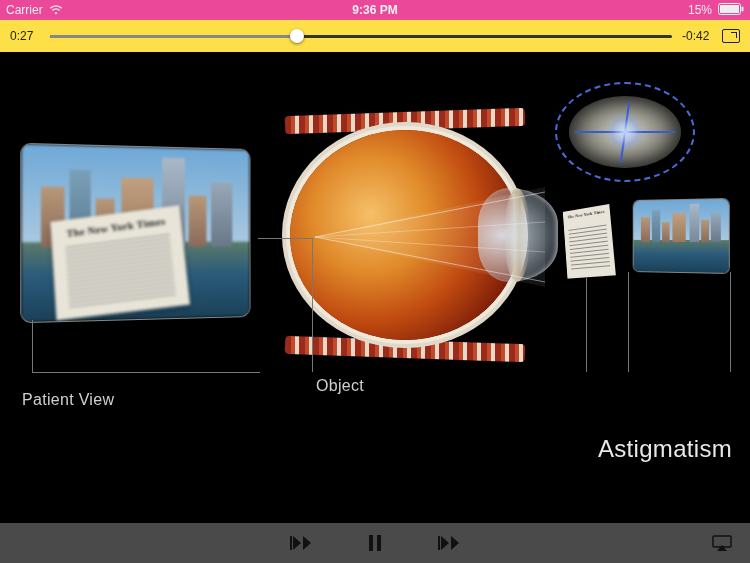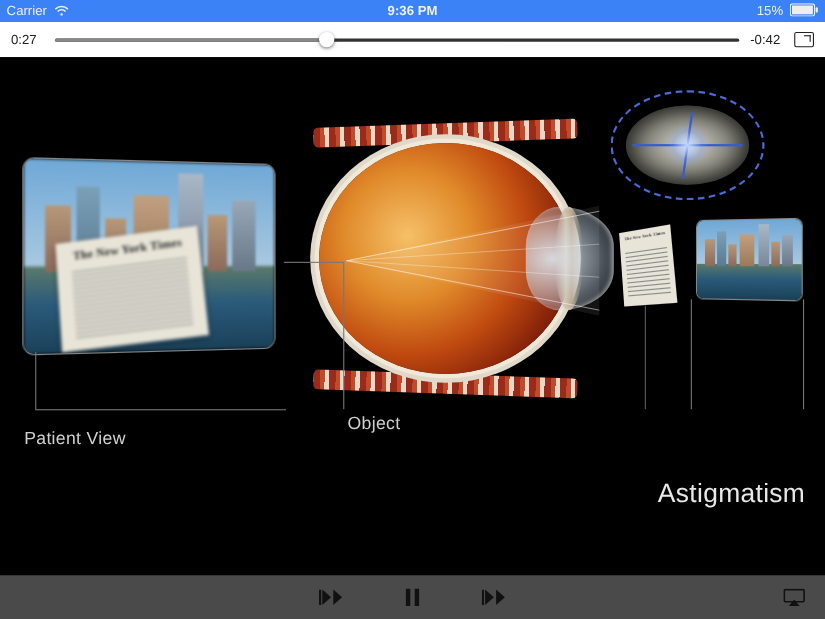--- a/index.html
+++ b/index.html
@@ -1,25 +1,25 @@
 <!DOCTYPE html>
 <html><head>
   <meta charset="utf-8">
   <style>
     * { margin: 0; padding: 0; box-sizing: border-box; }
     html, body { width: 750px; height: 563px; overflow: hidden; font-family: -apple-system, Helvetica, Arial, sans-serif; background: #000; }
     .status-bar {
-      height: 20px; background: #3b82f6; color: #eee; display: flex;
+      height: 20px; background: #ec4899; color: #eee; display: flex;
       align-items: center; font-size: 12px; padding: 0 6px; justify-content: space-between;
     }
     .status-left, .status-right { display: flex; align-items: center; gap: 6px; }
     .wifi-icon { display: inline-flex; align-items: center; }
     .clock { position: absolute; left: 50%; transform: translateX(-50%); font-weight: 600; }
     .scrubber-bar {
-      height: 32px; background: #ffffff; display: flex; align-items: center;
+      height: 32px; background: #fde047; display: flex; align-items: center;
       padding: 0 10px; gap: 10px; color: #222; font-size: 12px; position: relative;
     }
     .time-label { color: #222; font-size: 12px; min-width: 30px; }
     .scrubber-track {
       flex: 1; height: 3px; background: #333; border-radius: 2px; position: relative;
     }
     .scrubber-fill { position: absolute; left: 0; top: 0; height: 100%; background: #888; border-radius: 2px; }
     .scrubber-thumb {
       position: absolute; top: 50%; width: 14px; height: 14px; background: #fff;
       border-radius: 50%; transform: translate(-50%, -50%); box-shadow: 0 1px 3px rgba(0,0,0,0.5);

